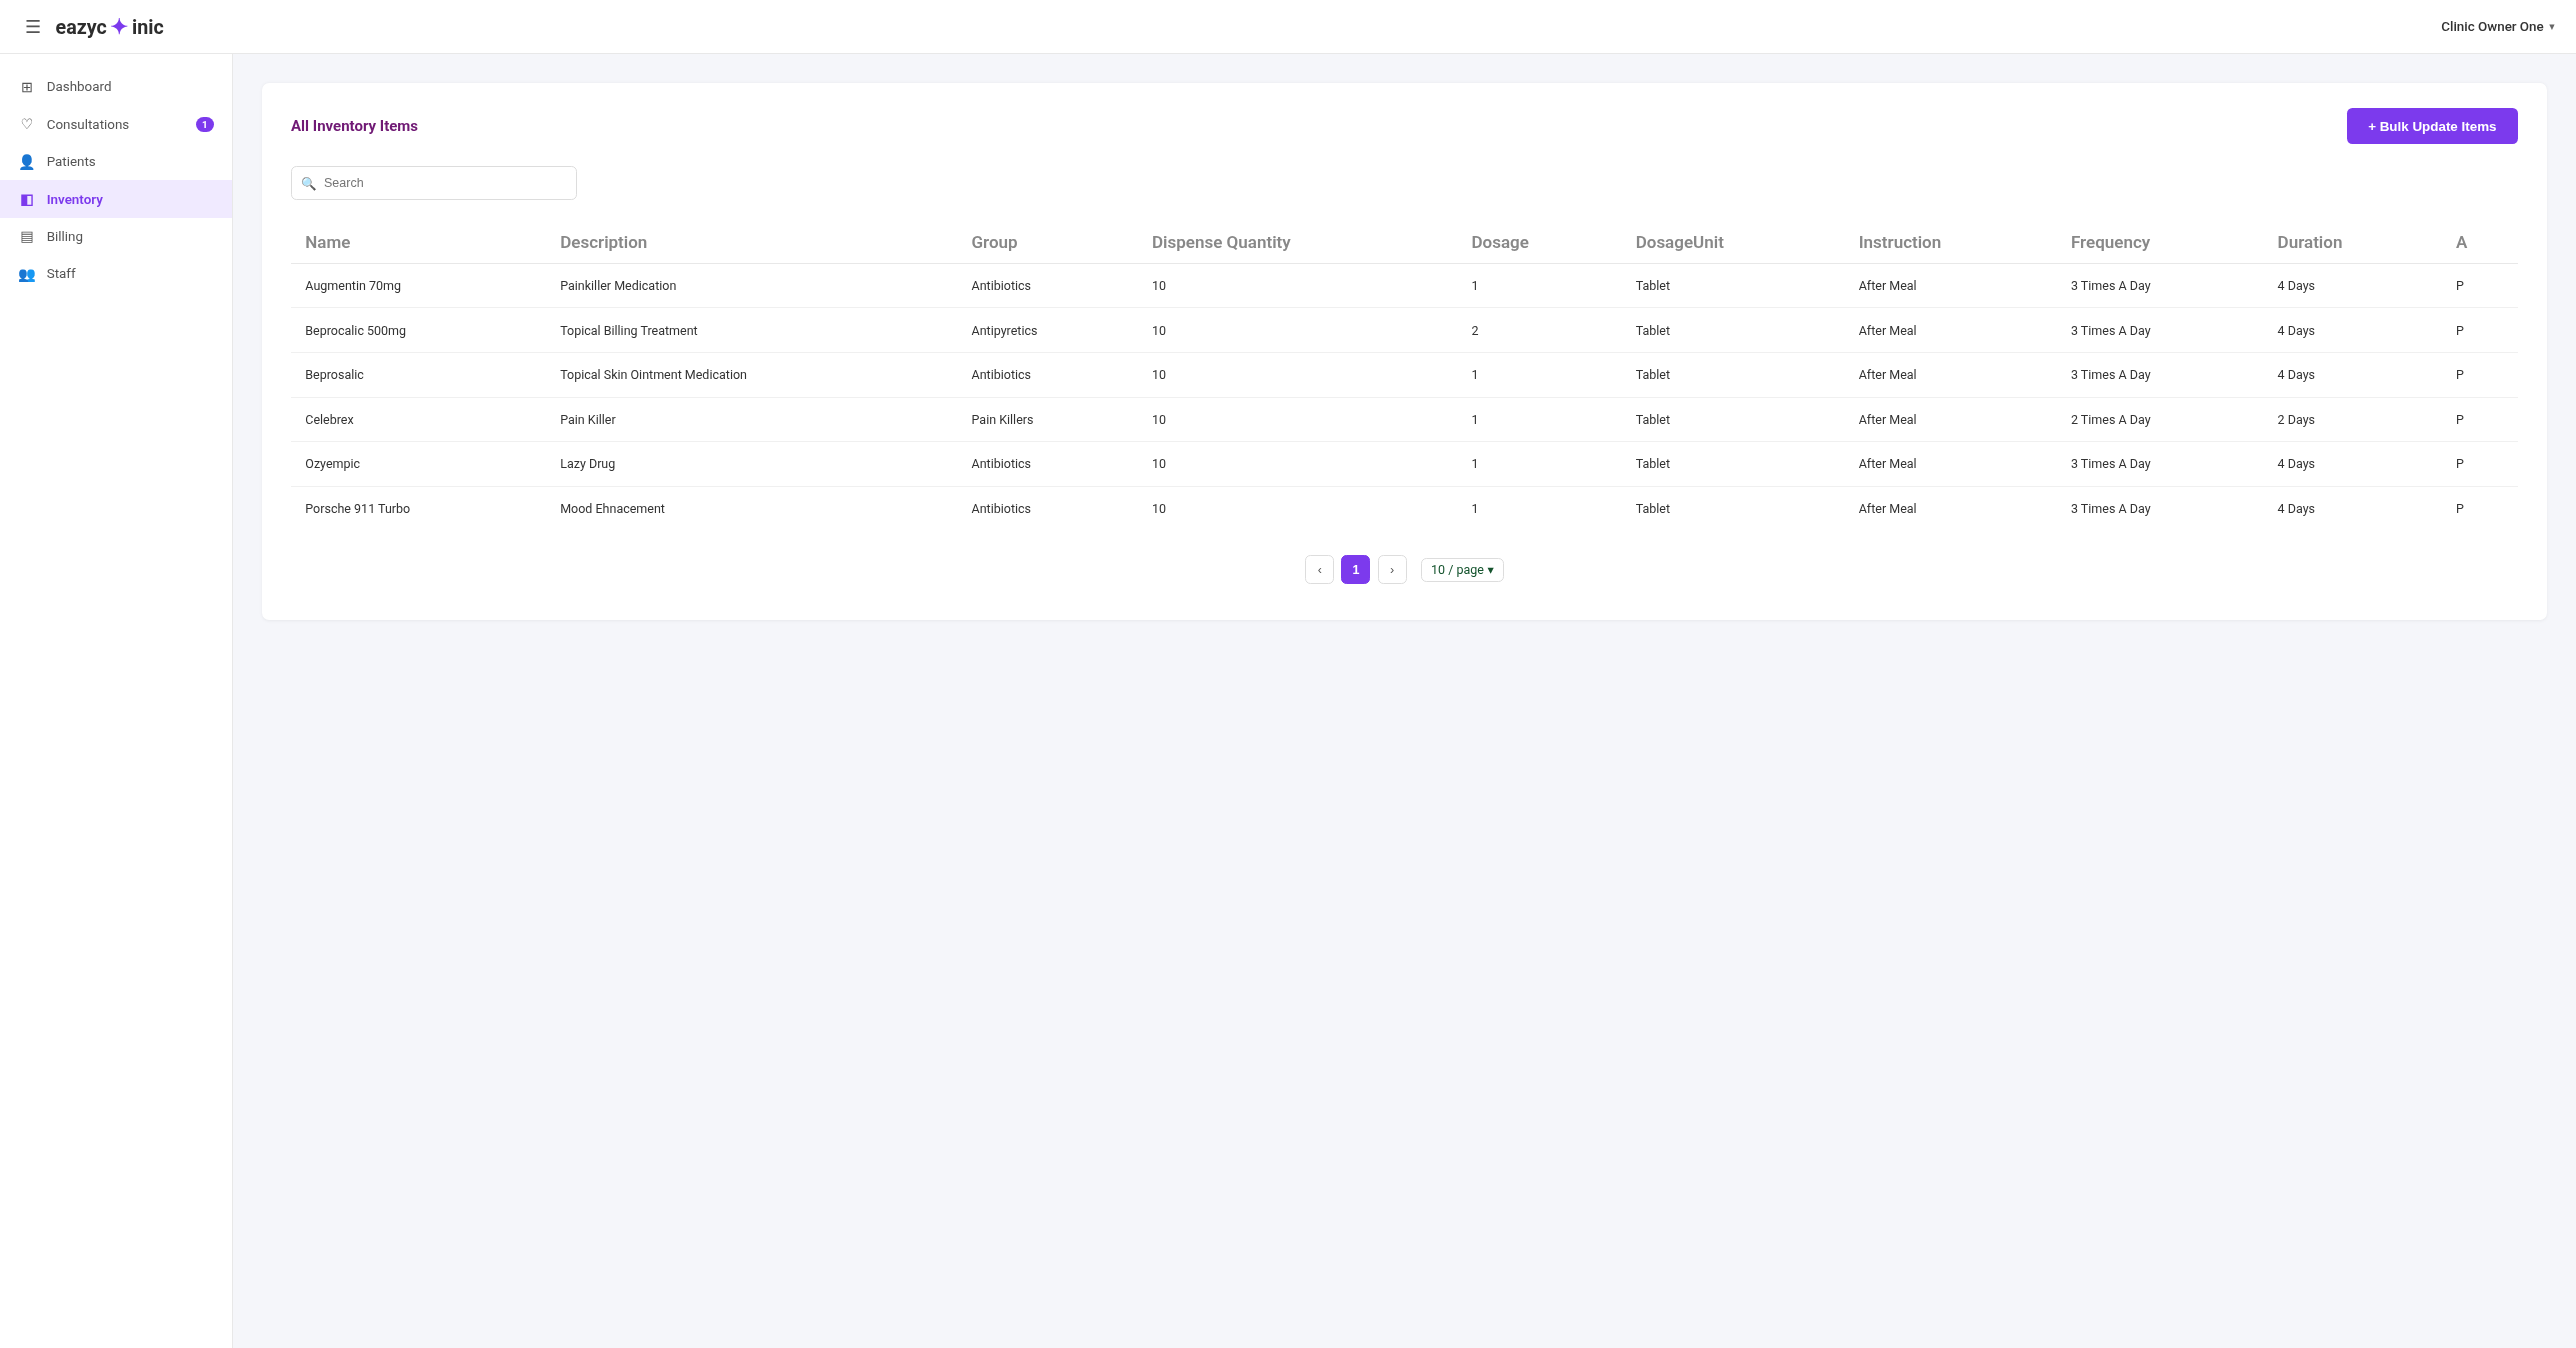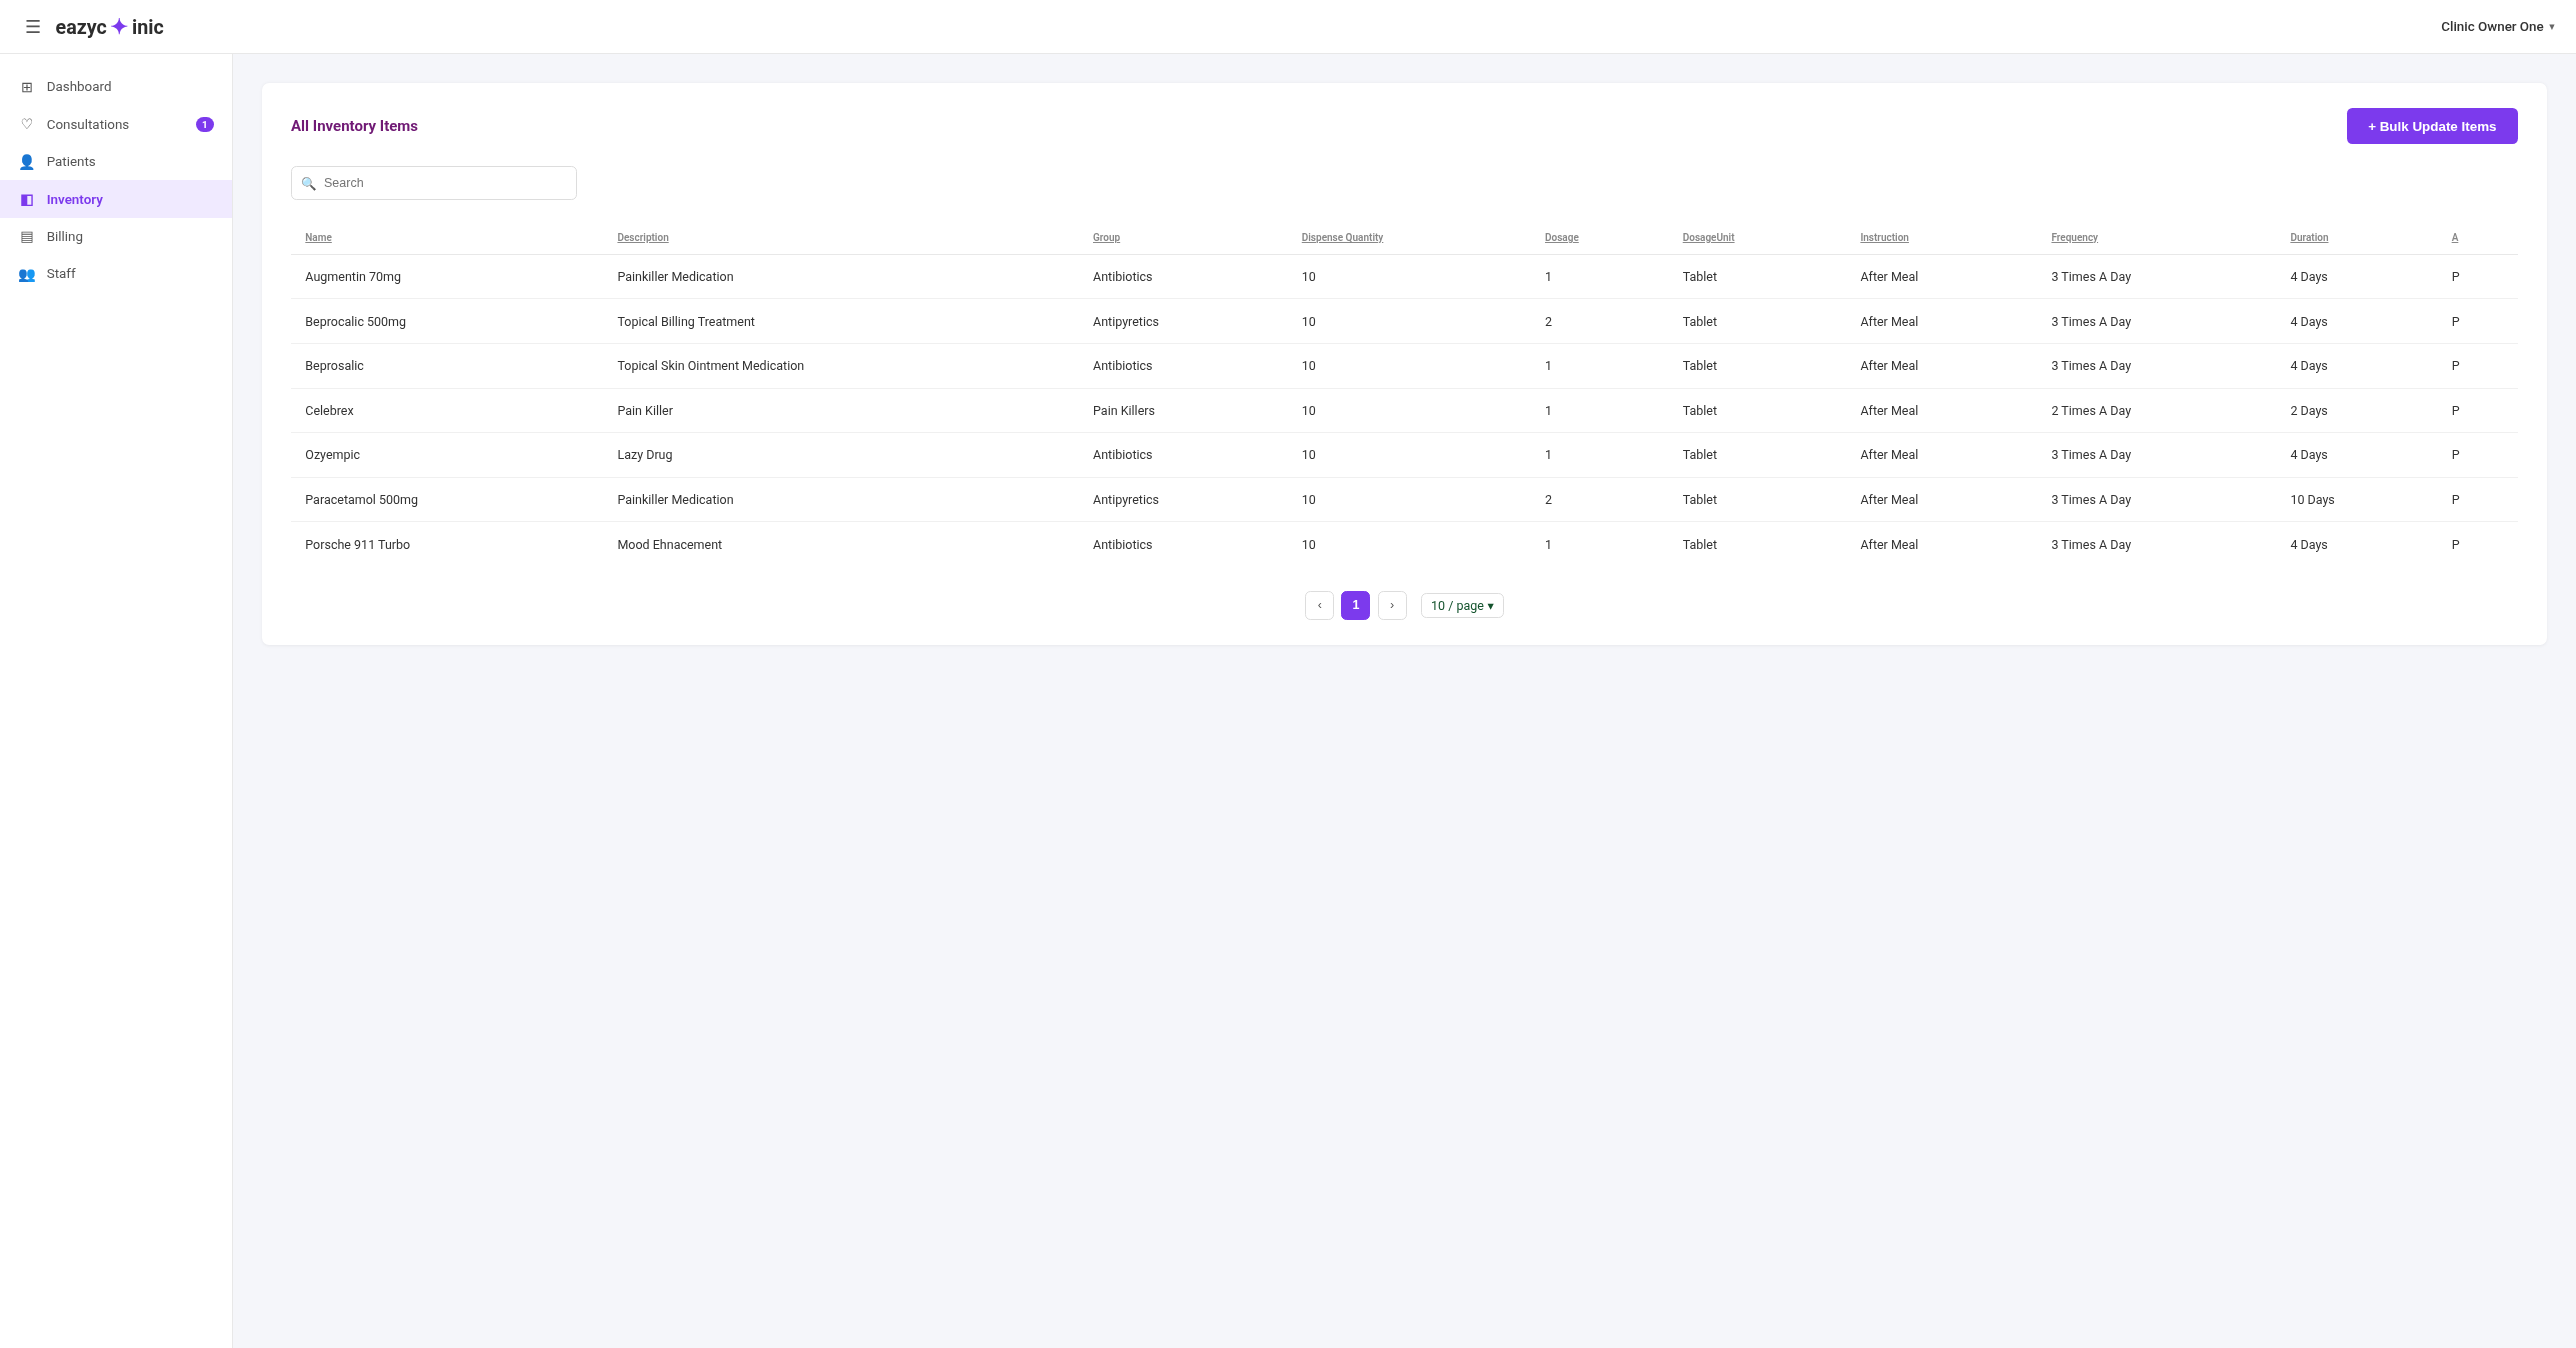--- a/index.html
+++ b/index.html
@@ -71,22 +71,22 @@
       width: 100%; padding: 9px 10.7px 9px 32px;
       border: 0.9px solid #ddd; border-radius: 5.4px;
       font-size: 12.5px; color: #ef4444; outline: none;
     }
 
     
     .table-wrapper { overflow-x: auto; }
     table { width: 100%; border-collapse: collapse; font-size: 12.5px; }
     thead tr { border-bottom: 0.9px solid #e8e8e8; }
     th {
-      text-align: left; padding: 10.7px 14.3px; font-size: 10px;
-      font-weight: 600; color: #888; white-space: nowrap; text-decoration: underline;
+      text-align: left; padding: 10.7px 14.3px; font-size: 17px;
+      font-weight: 600; color: #888; white-space: nowrap;
     }
     td { padding: 14.3px 14.3px; border-bottom: 0.9px solid #f0f0f0; color: #333; }
     tr:last-child td { border-bottom: none; }
 
     
     .pagination {
       display: flex; align-items: center; justify-content: center;
       gap: 7.2px; margin-top: 25px;
     }
     .page-btn {
@@ -244,32 +244,20 @@
                 <td>Antibiotics</td>
                 <td>10</td>
                 <td>1</td>
                 <td>Tablet</td>
                 <td>After Meal</td>
                 <td>3 Times A Day</td>
                 <td>4 Days</td>
                 <td>P</td>
               </tr>
               <tr>
-                <td>Paracetamol 500mg</td>
-                <td>Painkiller Medication</td>
-                <td>Antipyretics</td>
-                <td>10</td>
-                <td>2</td>
-                <td>Tablet</td>
-                <td>After Meal</td>
-                <td>3 Times A Day</td>
-                <td>10 Days</td>
-                <td>P</td>
-              </tr>
-              <tr>
                 <td>Porsche 911 Turbo</td>
                 <td>Mood Ehnacement</td>
                 <td>Antibiotics</td>
                 <td>10</td>
                 <td>1</td>
                 <td>Tablet</td>
                 <td>After Meal</td>
                 <td>3 Times A Day</td>
                 <td>4 Days</td>
                 <td>P</td>

